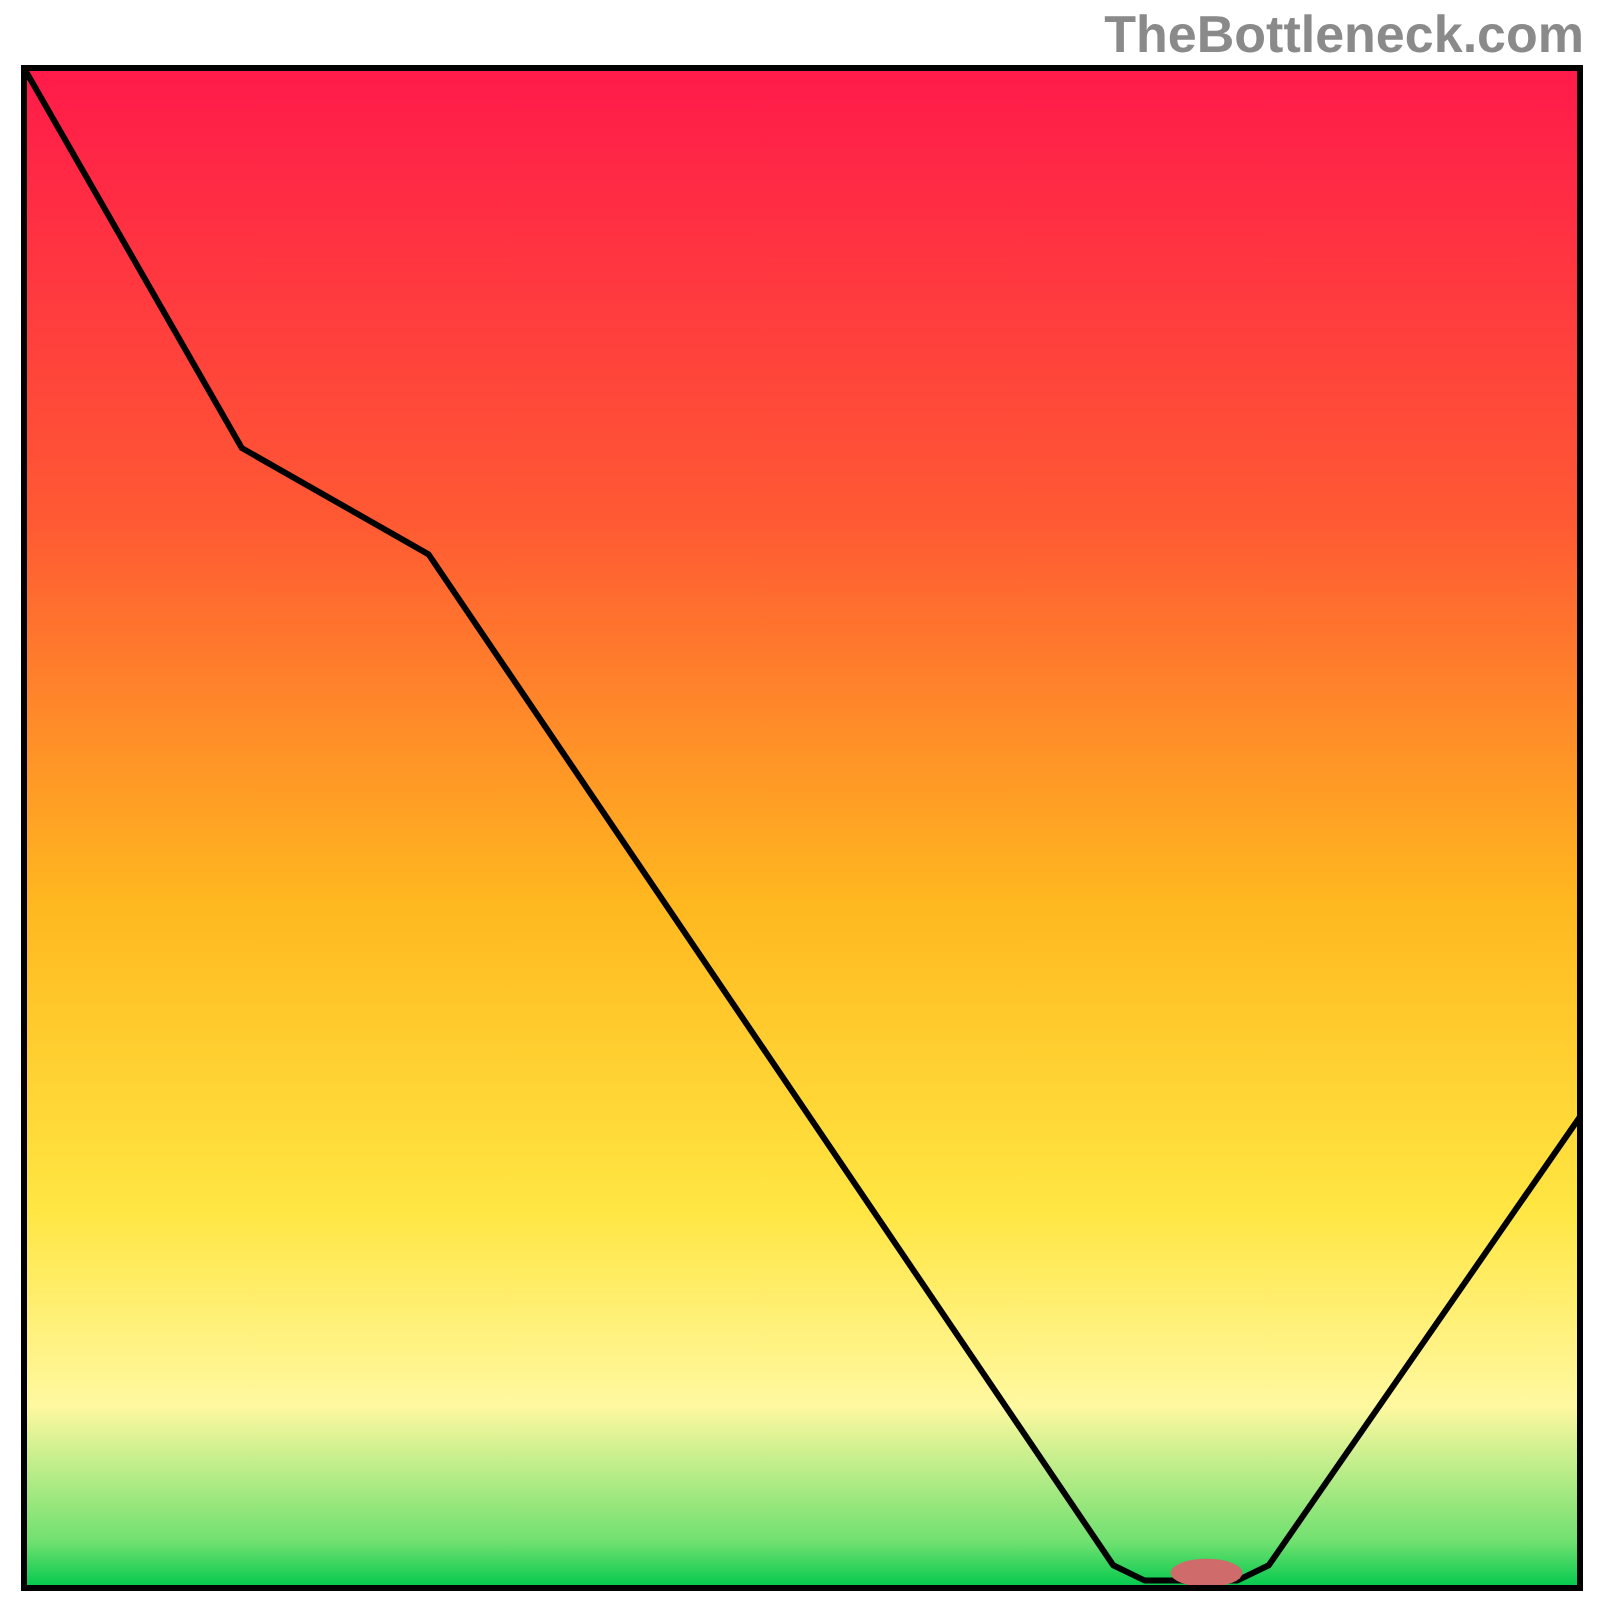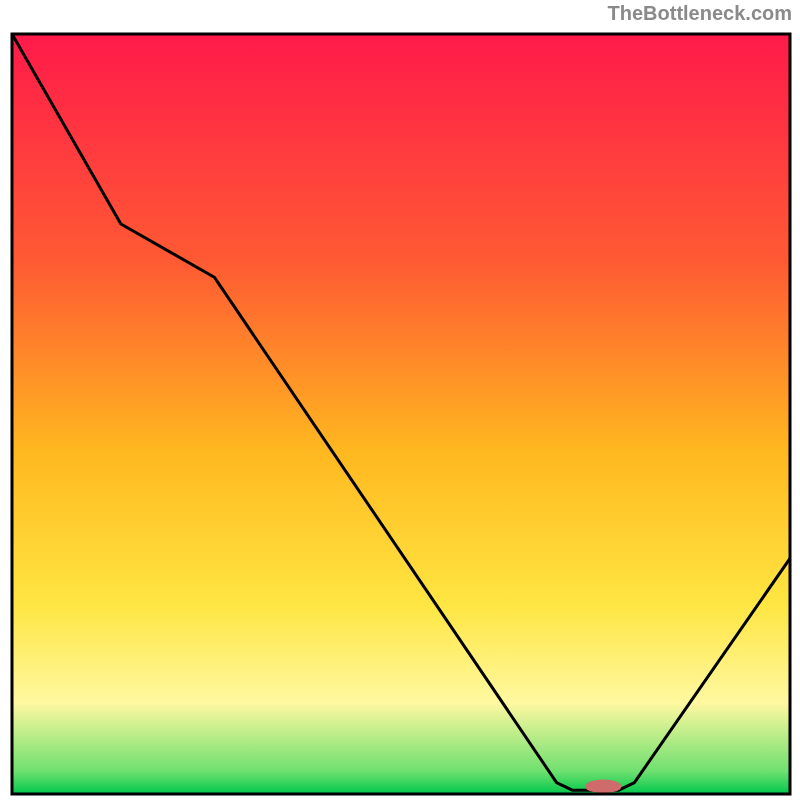--- a/index.html
+++ b/index.html
@@ -4,21 +4,21 @@
 <style>
 * { margin: 0; padding: 0; box-sizing: border-box; }
 html, body { width: 800px; height: 800px; overflow: hidden; background: #fff; }
 .frame { position: relative; width: 800px; height: 800px; }
 .watermark {
   position: absolute;
   top: 2px;
   right: 8px;
   font-family: Arial, Helvetica, sans-serif;
   font-weight: 700;
-  font-size: 20px;
+  font-size: 26px;
   color: #8a8a8a;
 }
 svg { display: block; }
 </style>
 </head>
 <body>
 
 <div class="frame">
   <div class="watermark">TheBottleneck.com</div>
   <svg id="plot" width="800" height="800">

